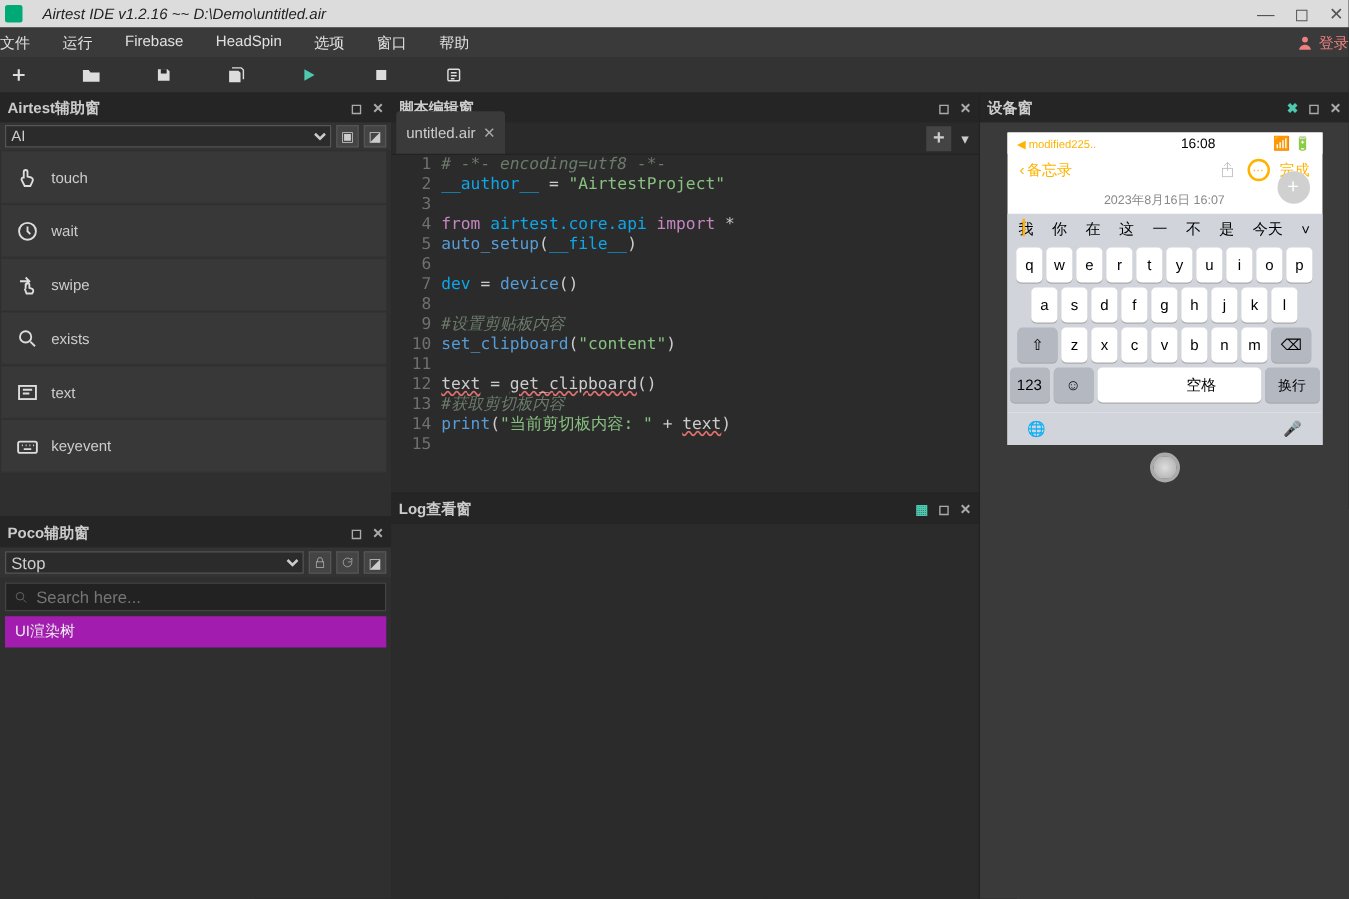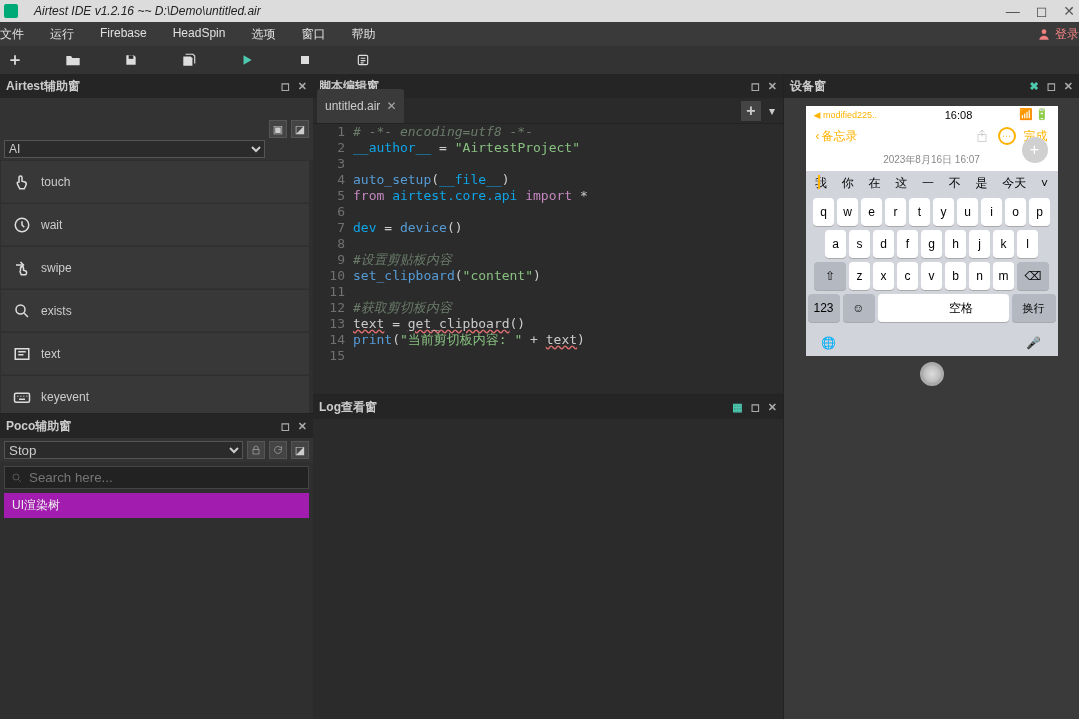--- a/index.html
+++ b/index.html
@@ -19,21 +19,21 @@
   .workspace { display:flex; height:calc(719px - 22px - 24px - 28px); }
   .left-col { width:313px; display:flex; flex-direction:column; background:#2f2f2f; }
   .mid-col { flex:1; display:flex; flex-direction:column; background:#2b2b2b; min-width:0; }
   .right-col { width:296px; display:flex; flex-direction:column; background:#2f2f2f; border-left:1px solid #222; }
 
   .panel-head { height:24px; background:#252525; display:flex; align-items:center; justify-content:space-between; padding:0 6px; font-weight:bold; color:#ccc; }
   .panel-head .btns { display:flex; gap:8px; color:#aaa; }
   .panel-head .btns span { cursor:pointer; font-size:11px; }
 
   .ai-row { display:flex; align-items:center; background:#333; padding:2px 4px; gap:4px; }
-  .ai-select { flex:1; background:#2b2b2b; color:#ccc; border:1px solid #555; font-size:12px; height:18px;margin-top:40px; }
+  .ai-select { flex:1; background:#2b2b2b; color:#ccc; border:1px solid #555; font-size:12px; height:18px; }
   .smallbtn { width:18px; height:18px; background:#444; border:1px solid #555; display:flex; align-items:center; justify-content:center; font-size:11px; color:#ccc; cursor:pointer; }
 
   .api-list { flex:1; overflow:auto; }
   .api-item { height:42px; display:flex; align-items:center; gap:10px; padding:0 12px; border-bottom:1px solid #333; cursor:pointer; background:#383838; margin:1px 4px 1px 1px; }
   .api-icon { width:18px; height:18px; display:flex; align-items:center; justify-content:center; }
   .api-item svg { stroke:#ddd; fill:none; stroke-width:2; }
 
   .poco-panel { border-top:1px solid #222; display:flex; flex-direction:column; flex:0 0 306px; }
   .poco-row { display:flex; align-items:center; padding:3px 4px; gap:4px; background:#333; }
   .poco-select { flex:1; background:#2b2b2b; color:#ccc; border:1px solid #555; height:18px; }
@@ -301,30 +301,30 @@
           <div>11</div>
           <div>12</div>
           <div>13</div>
           <div>14</div>
           <div>15</div>
         </div>
       <div class="code" id="code">
           <div><span class="tok-comment"># -*- encoding=utf8 -*-</span></div>
           <div><span class="tok-id">__author__</span> = <span class="tok-str">"AirtestProject"</span></div>
           <div>&nbsp;</div>
+          <div><span class="tok-from">from</span> <span class="tok-id">airtest.core.api</span> <span class="tok-import">import</span> *</div>
           <div><span class="tok-blue">auto_setup</span>(<span class="tok-id">__file__</span>)</div>
-          <div><span class="tok-from">from</span> <span class="tok-id">airtest.core.api</span> <span class="tok-import">import</span> *</div>
           <div>&nbsp;</div>
           <div><span class="tok-id">dev</span> = <span class="tok-blue">device</span>()</div>
           <div>&nbsp;</div>
           <div><span class="tok-comment">#设置剪贴板内容</span></div>
           <div><span class="tok-blue">set_clipboard</span>(<span class="tok-str">"content"</span>)</div>
           <div>&nbsp;</div>
+          <div><span class="tok-err">text</span> = <span class="tok-err">get_clipboard</span>()</div>
           <div><span class="tok-comment">#获取剪切板内容</span></div>
-          <div><span class="tok-err">text</span> = <span class="tok-err">get_clipboard</span>()</div>
           <div><span class="tok-blue">print</span>(<span class="tok-str">"当前剪切板内容: "</span> + <span class="tok-err">text</span>)</div>
           <div>&nbsp;</div>
         </div>
     </div>
 
     <div class="log-panel">
       <div class="panel-head">
         <span>Log查看窗</span>
         <div class="btns">
           <span style="color:#4ec9b0">▦</span>

